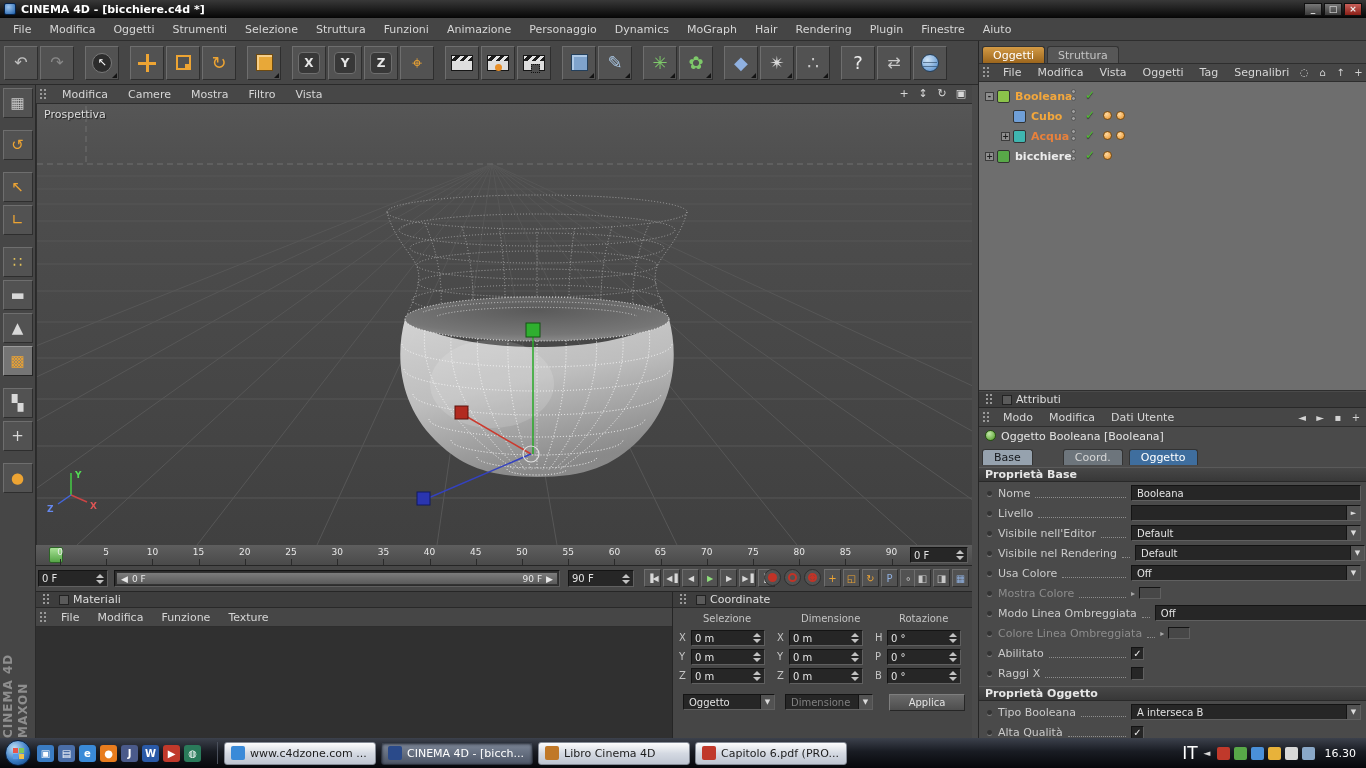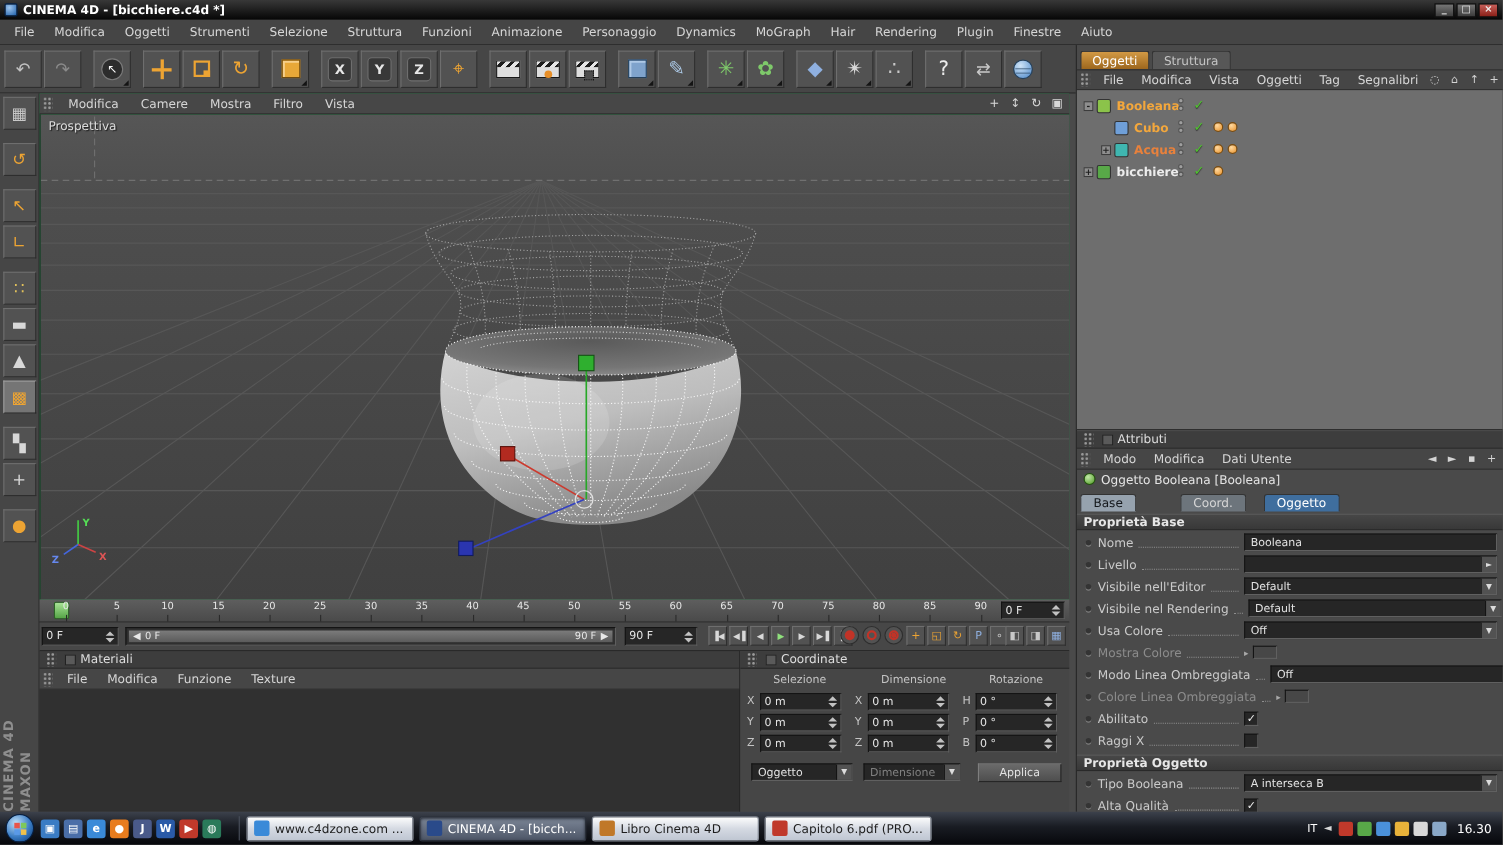--- a/index.html
+++ b/index.html
@@ -159,21 +159,21 @@
 .tag0{left:124px;} .tag1{left:137px;}
 
 #attr-title{position:absolute;left:0;top:351px;width:388px;}
 #attr-menu{position:absolute;left:0;top:367px;width:388px;height:19px;background:#464646;
   border-bottom:1px solid #2e2e2e;display:flex;align-items:center;}
 #attr-menu .menu-item{padding:0 8px;}
 #attr-objrow{position:absolute;left:0;top:389px;width:388px;height:18px;display:flex;
   align-items:flex-start;gap:5px;padding-left:6px;color:#e4e4e4;}
 .objdot{width:11px;height:11px;border-radius:50%;
   background:radial-gradient(circle at 35% 30%,#c2e8a8,#4d9922);border:1px solid #23520e;}
-#attr-tabs{position:absolute;left:3px;top:408px;display:flex;gap:16px;align-items:flex-end;}
+#attr-tabs{position:absolute;left:3px;top:408px;display:flex;gap:6px;align-items:flex-end;}
 .atab{height:16px;padding:0 11px;display:flex;align-items:center;border:1px solid #333;
   border-bottom:none;border-radius:3px 3px 0 0;}
 .atab.selected{background:#96a2ae;color:#15181c;}
 .atab.normal{background:#6d757c;color:#d6d6d6;margin-left:24px;}
 .atab.highlight{background:#3f6e9e;color:#fff;}
 .asec{height:15px;background:linear-gradient(#474747,#383838);border-top:1px solid #5a5a5a;
   border-bottom:1px solid #292929;display:flex;align-items:center;padding-left:6px;
   font-weight:bold;color:#e6e6e6;}
 #attr-sec1{position:absolute;left:0;top:426px;width:388px;}
 #attr-rows{position:absolute;left:0;top:442px;width:388px;}
@@ -223,21 +223,21 @@
 .tbsep{width:1px;height:22px;background:#4a505c;margin:0 6px;}
 #tasks{display:flex;gap:5px;align-items:center;}
 .task{width:152px;height:23px;border-radius:3px;display:flex;align-items:center;gap:5px;
   padding:0 6px;background:linear-gradient(#fdfdfd,#d4d9e2 50%,#bfc6d2);
   border:1px solid #858b96;color:#1d1d1d;font-size:11px;overflow:hidden;white-space:nowrap;}
 .task.active{background:linear-gradient(#7d8798,#4d5667);border-color:#2c323d;color:#fff;
   box-shadow:inset 0 1px 3px #1d2129;text-align:center;}
 .task .tic{width:14px;height:14px;flex:none;border-radius:2px;}
 #tray{margin-left:auto;display:flex;align-items:center;gap:6px;padding-right:10px;color:#fff;}
 .trayic{width:13px;height:13px;border-radius:2px;}
-#tray .lang{font-size:10px;}
+#tray .lang{font-size:17px;}
 #tray .time{font-size:11px;margin-left:4px;}
 #tray .hidearrow{color:#d8d8d8;font-size:9px;}
 </style>
 </head>
 <body>
 
 <div id="root">
 
   <div id="titlebar">
     <span class="app-ic"></span>

